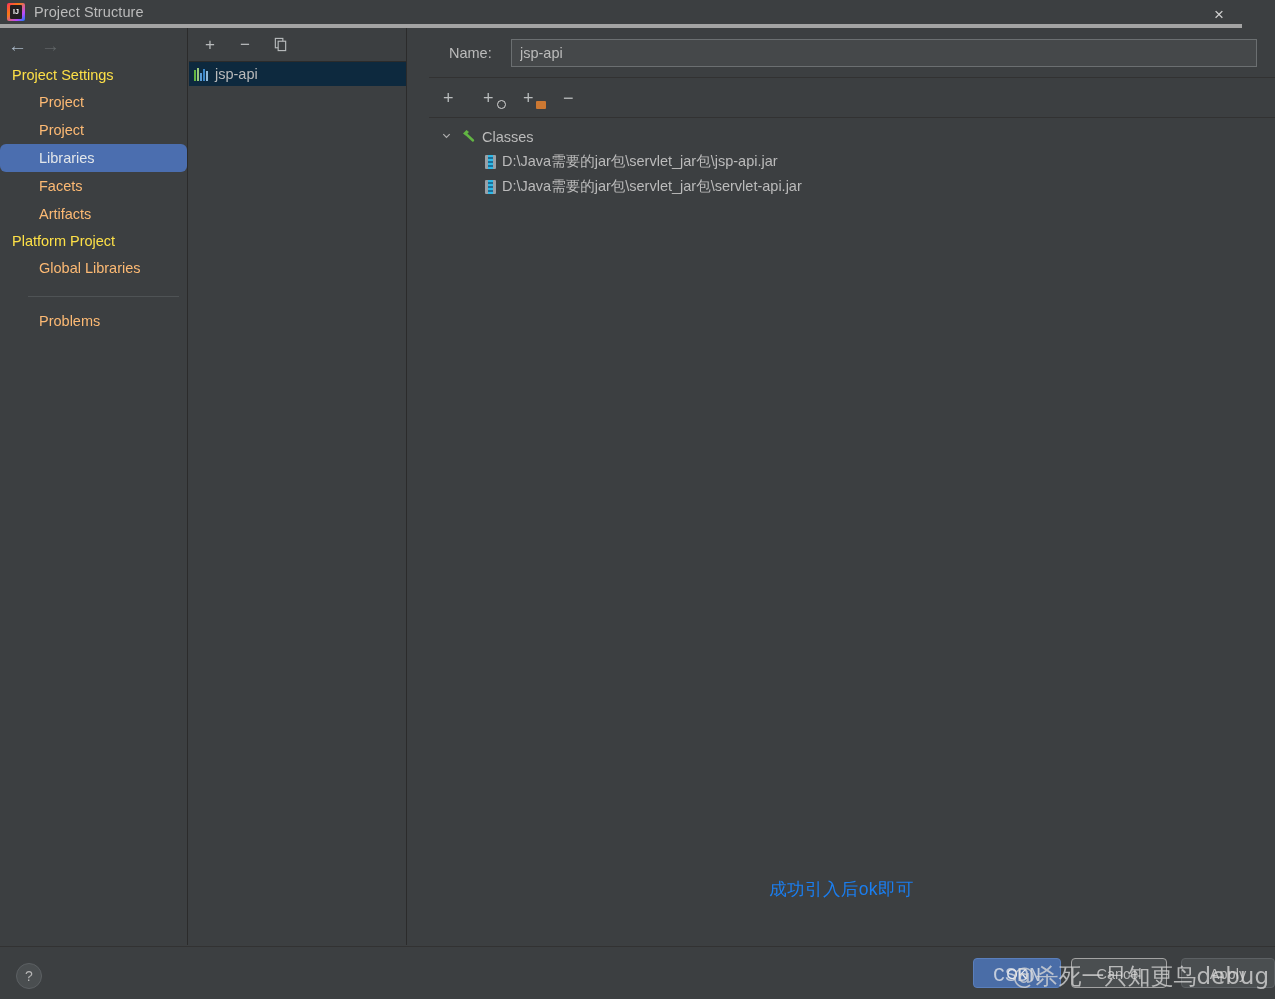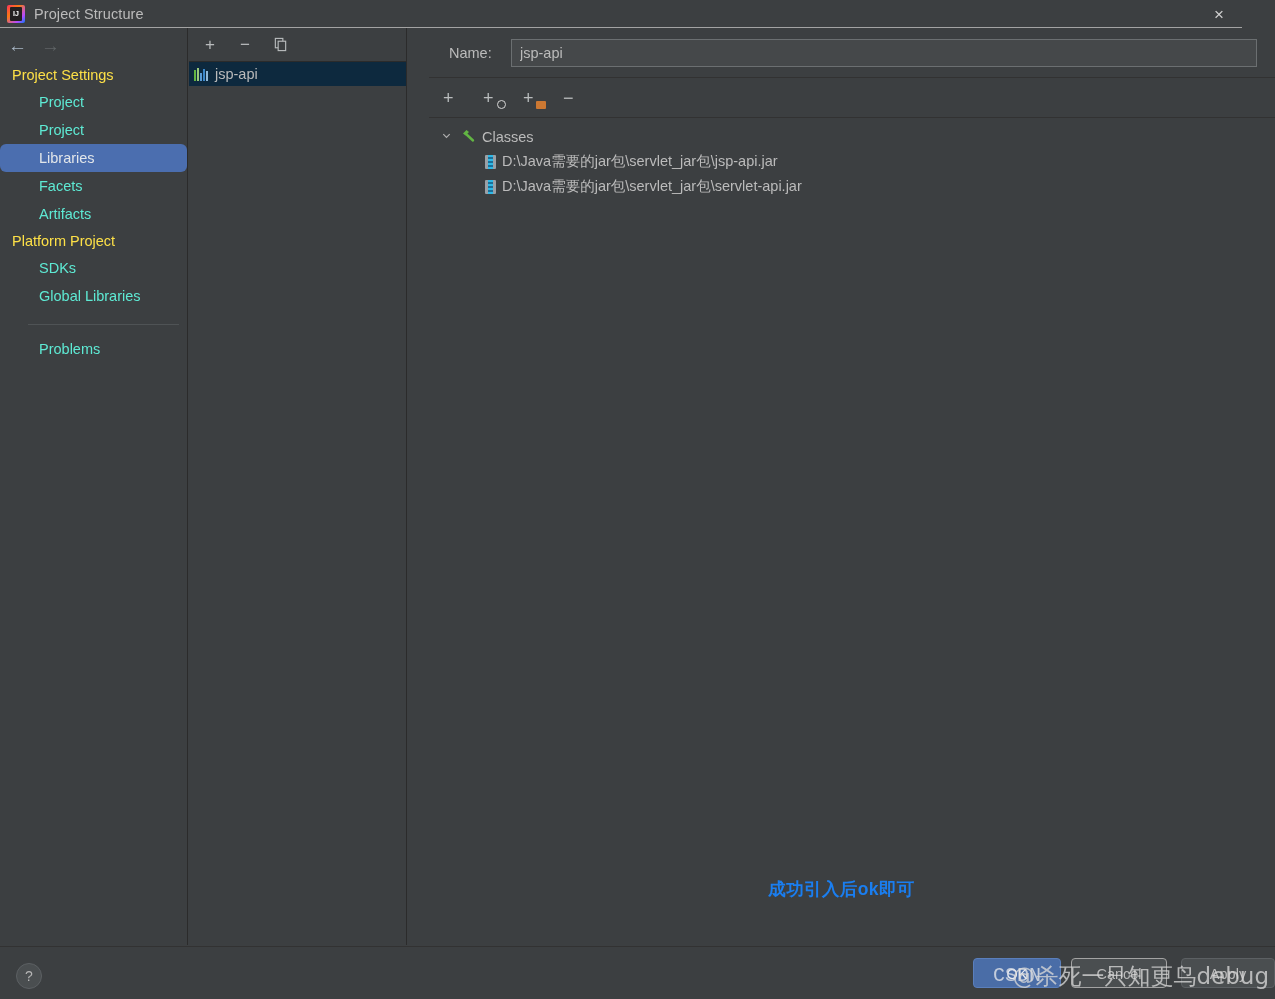--- a/index.html
+++ b/index.html
@@ -8,21 +8,21 @@
     background: #3c3f41;
     font-family: "Liberation Sans", "DejaVu Sans", sans-serif;
     overflow: hidden;
   }
   #app { position: relative; width: 1275px; height: 999px; }
 
   
   #titlebar {
     position: absolute; left: 0; top: 0; width: 1242px; height: 28px;
     background: #3c3f41;
-    border-bottom: 1px solid #a3a3a3;
+    border-bottom: 4px solid #a3a3a3;
     display: flex; align-items: center;
   }
   #ij-logo {
     width: 18px; height: 18px; margin-left: 7px; margin-right: 9px;
     position: relative; flex: 0 0 auto;
   }
   #ij-logo .sq {
     position: absolute; inset: 0;
     background: linear-gradient(135deg, #fe315d 0%, #f97a12 35%, #b74aff 75%, #087cfa 100%);
     border-radius: 2px;
@@ -52,21 +52,21 @@
     height: 34px; display: flex; align-items: center; padding-left: 8px; gap: 14px;
   }
   .nav-arrow { font-size: 19px; line-height: 1; color: #a9b7c6; }
   .nav-arrow.disabled { color: #5f6466; }
 
   .side-group {
     color: #fde047; font-size: 14.5px;
     padding: 5px 0 5px 12px;
   }
   .side-item {
-    color: #5eead4; font-size: 14.5px;
+    color: #fdba74; font-size: 14.5px;
     padding: 5px 0 5px 39px;
     height: 28px; line-height: 18px;
   }
   .side-item.selected { background: #4b6eaf; color: #e2e6ea; border-radius: 6px; }
   .side-sep {
     height: 1px; background: #4f5355; margin: 14px 8px 10px 28px;
   }
 
   
   #midpanel {
@@ -137,21 +137,21 @@
     width: 11px; height: 14px; background: #9aa0a6; border-radius: 1px;
     position: relative; overflow: hidden; flex: 0 0 auto;
   }
   .jar-icon::after {
     content: ""; position: absolute; left: 3px; top: 0; width: 5px; height: 14px;
     background: repeating-linear-gradient(to bottom, #2fb8e6 0 2px, #1a6f99 2px 4px);
   }
 
   #annotation {
     position: absolute; left: 0; top: 849px; width: 867px;
-    text-align: center; color: #1a7ef0; font-size: 17.5px; font-weight: bold;
+    text-align: center; color: #1a7ef0; font-size: 17.5px; font-weight: normal;
     letter-spacing: .4px;
   }
 
   
   #footer {
     position: absolute; left: 0; top: 946px; width: 1275px; height: 53px;
     background: #3c3f41; border-top: 1px solid #323232;
   }
   #help-btn {
     position: absolute; left: 16px; top: 16px; width: 26px; height: 26px;
@@ -201,21 +201,20 @@
     </div>
 
     <div class="side-group">Project Settings</div>
     <div class="side-item">Project</div>
     <div class="side-item">Project</div>
     <div class="side-item selected">Libraries</div>
     <div class="side-item">Facets</div>
     <div class="side-item">Artifacts</div>
 
     <div class="side-group">Platform Project</div>
-    <div class="side-item">SDKs</div>
     <div class="side-item">Global Libraries</div>
 
     <div class="side-sep"></div>
     <div class="side-item">Problems</div>
   </div>
 
   <div id="midpanel">
     <div id="mid-toolbar">
       <span class="tb-icon">+</span>
       <span class="tb-icon">−</span>

